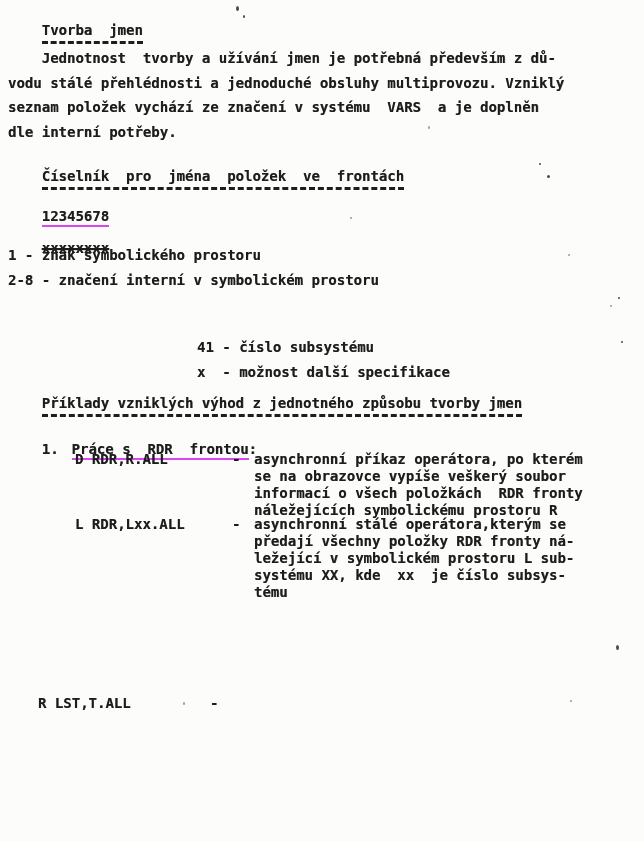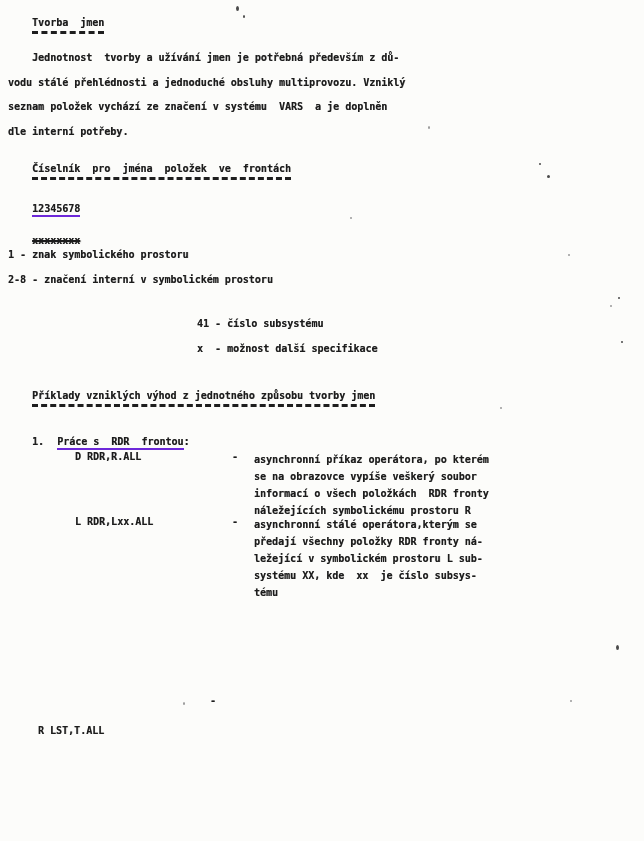--- a/index.html
+++ b/index.html
@@ -1,38 +1,38 @@
 <!DOCTYPE html>
 <html><head>
 <meta charset="utf-8">
 <style>
   html,body { margin:0; padding:0; background:#dedede; }
   .page {
     position:relative; width:644px; height:841px; margin:0 auto;
     background:#fcfcfa; overflow:hidden;
     font-family:"DejaVu Sans Mono","Liberation Mono",monospace;
-    font-weight:700; font-size:10px; color:#1c1c1c;
+    font-weight:700; font-size:14px; color:#1c1c1c;
     text-shadow:0.3px 0.3px 0.5px rgba(25,25,25,0.55);
   }
   .blk { position:absolute; left:8px; white-space:pre; }
   .ml { line-height:24.5px; }
   .u-dash3 { border-bottom:3.5px dashed #1e1e1e; padding-bottom:3px; }
   .u-dash2 { border-bottom:2.5px dashed #1e1e1e; padding-bottom:1px; }
-  .u-solid { border-bottom:2px solid #6d28d9; padding-bottom:1px; }
+  .u-solid { border-bottom:2px solid #d946ef; padding-bottom:1px; }
   .strike { text-decoration:line-through; text-decoration-thickness:2px; }
   .sec-num { display:inline-block; }
   .sec-head { margin-left:13px; }
   .cmd-row { position:absolute; left:0; right:0; }
   .cmd-row .cmd { position:absolute; top:0; white-space:pre; }
   .cmd-row .dash { position:absolute; top:0; }
   .cmd-row .desc { white-space:pre; line-height:17px; }
   .row1 .cmd  { left:75px; }
   .row1 .dash { left:232px; }
   .row1 .desc { margin-left:254px; }
-  .row2 .cmd  { left:38px;margin-top:30px; }
+  .row2 .cmd  { left:38px; }
   .row2 .dash { left:210px; }
   .row2 .desc { margin-left:230px; }
   .speck { position:absolute; background:#4a4a4a; border-radius:50%; }
   .speck.light { background:#9a9a9a; }
 </style>
 </head>
 <body>
 
 <div class="page">
 
@@ -54,21 +54,21 @@
   </div>
 
   <div class="blk" style="top:224px">
     <span class="strike">xxxxxxxx</span>
   </div>
 
   <div class="blk ml" style="top:243px">1 - znak symbolického prostoru
 2-8 - značení interní v symbolickém prostoru</div>
 
 
-  <div class="blk ml" style="left:197px; top:312px">41 - číslo subsystému
+  <div class="blk ml" style="left:197px; top:335px">41 - číslo subsystému
 x  - možnost další specifikace</div>
 
   <div class="blk" style="top:379px">
     <span class="u-dash3">Příklady vzniklých výhod z jednotného způsobu tvorby jmen</span>
   </div>
 
   <div class="blk" style="top:425px">
     <span class="sec-num">1.</span><span class="sec-head u-solid">Práce s  RDR  frontou</span><span>:</span>
   </div>
 

